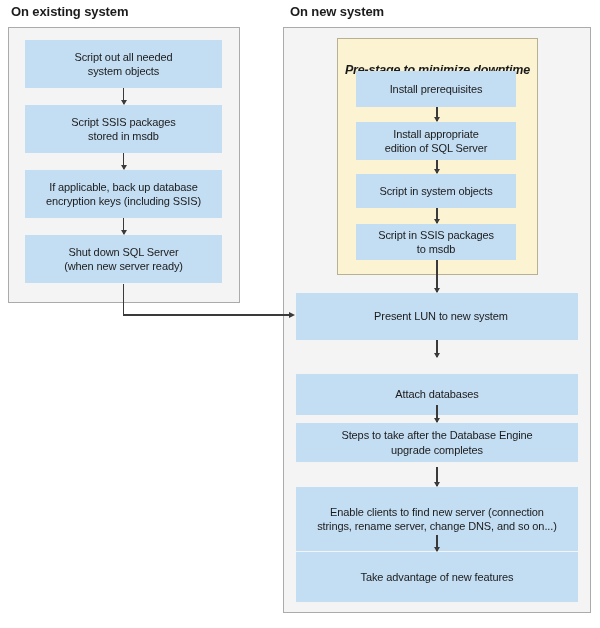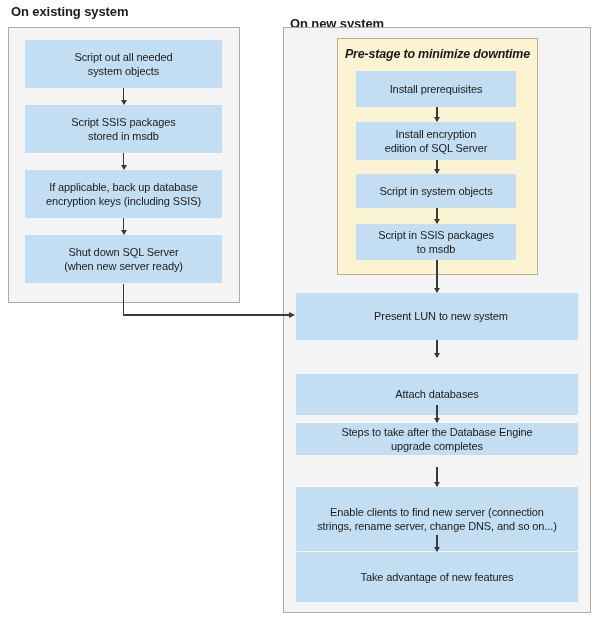--- a/index.html
+++ b/index.html
@@ -38,21 +38,21 @@
     box-sizing: border-box;
   }
   .prestage {
     position: absolute;
     left: 337px; top: 38px; width: 201px; height: 237px;
     background: var(--prestage_yellow);
     border: 1px solid var(--prestage_border);
     box-sizing: border-box;
   }
   .prestage-title {
-    padding-top: 8px;
+    padding-top: 24px;
     text-align: center;
     font-size: 12.5px;
     font-weight: 700;
     font-style: italic;
     letter-spacing: -0.2px;
   }
   .box {
     position: absolute;
     background: var(--box_blue);
     display: flex;
@@ -107,21 +107,21 @@
     border-bottom: 3.6px solid transparent;
     border-left: 6.2px solid var(--line);
   }
 </style>
 </head>
 <body>
 
 <div class="canvas">
 
   <div class="col-header" style="left:11px;">On existing system</div>
-  <div class="col-header" style="left:290px;margin-top:12px;">On new system</div>
+  <div class="col-header" style="left:290px;">On new system</div>
 
   <div class="panel" style="left:8px; top:27px; width:232px; height:276px;"></div>
   <div class="panel" style="left:283px; top:27px; width:308px; height:586px;"></div>
 
   <div class="prestage">
     <div class="prestage-title">Pre-stage to minimize downtime</div>
   </div>
 
   <div class="box lbox" style="top:40px;">Script out all needed
 system objects</div>
@@ -134,35 +134,35 @@
 
   <div class="arrow-down" style="left:123px; top:88px; height:16px;"></div>
   <div class="arrow-down" style="left:123px; top:153px; height:16px;"></div>
   <div class="arrow-down" style="left:123px; top:218px; height:16px;"></div>
 
   <div class="connector-v"></div>
   <div class="connector-h"></div>
   <div class="connector-head"></div>
 
   <div class="box ibox" style="top:71px;  height:36px;">Install prerequisites</div>
-  <div class="box ibox" style="top:122px; height:38px;">Install encryption
+  <div class="box ibox" style="top:122px; height:38px;">Install appropriate
 edition of SQL Server</div>
   <div class="box ibox" style="top:174px; height:34px;">Script in system objects</div>
   <div class="box ibox" style="top:224px; height:36px;">Script in SSIS packages
 to msdb</div>
 
   <div class="arrow-down" style="left:436.3px; top:107px; height:14px;"></div>
   <div class="arrow-down" style="left:436.3px; top:160px; height:13px;"></div>
   <div class="arrow-down" style="left:436.3px; top:208px; height:15px;"></div>
 
   <div class="arrow-down" style="left:436.3px; top:260px; height:32px;"></div>
 
   <div class="box wbox" style="top:293px; height:47px;padding-left:12px;">Present LUN to new system</div>
   <div class="box wbox" style="top:358px; height:41px;margin-top:16px;">Attach databases</div>
-  <div class="box wbox" style="top:423px; height:32px;">Steps to take after the Database Engine
+  <div class="box wbox" style="top:423px; height:39px;">Steps to take after the Database Engine
 upgrade completes</div>
   <div class="box wbox" style="top:487px; height:64px;">Enable clients to find new server (connection
 strings, rename server, change DNS, and so on...)</div>
   <div class="box wbox" style="top:552px; height:50px;">Take advantage of new features</div>
 
   <div class="arrow-down" style="left:436.3px; top:340px; height:17px;"></div>
   <div class="arrow-down" style="left:436.3px; top:405px; height:17px;"></div>
   <div class="arrow-down" style="left:436.3px; top:467px; height:19px;"></div>
   <div class="arrow-down" style="left:436.3px; top:535px; height:16px;"></div>
 

